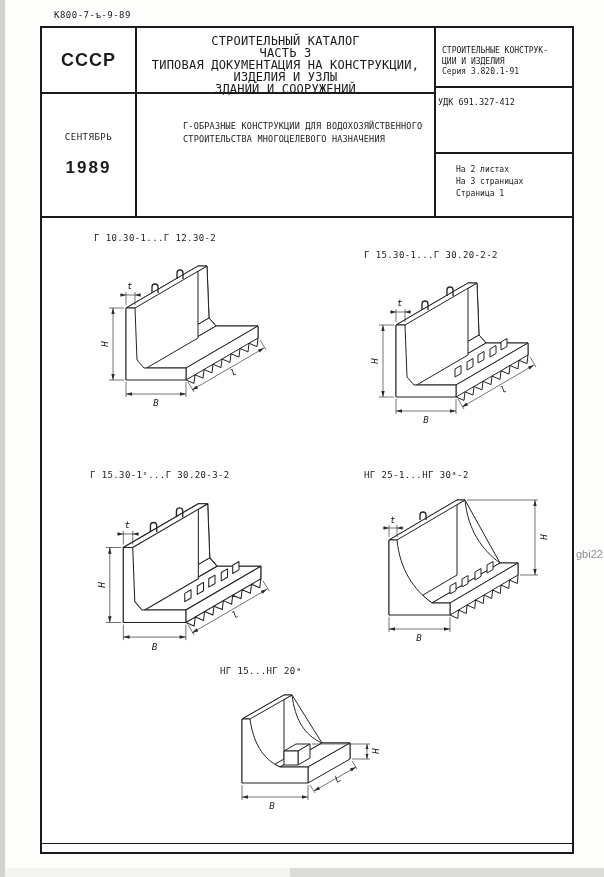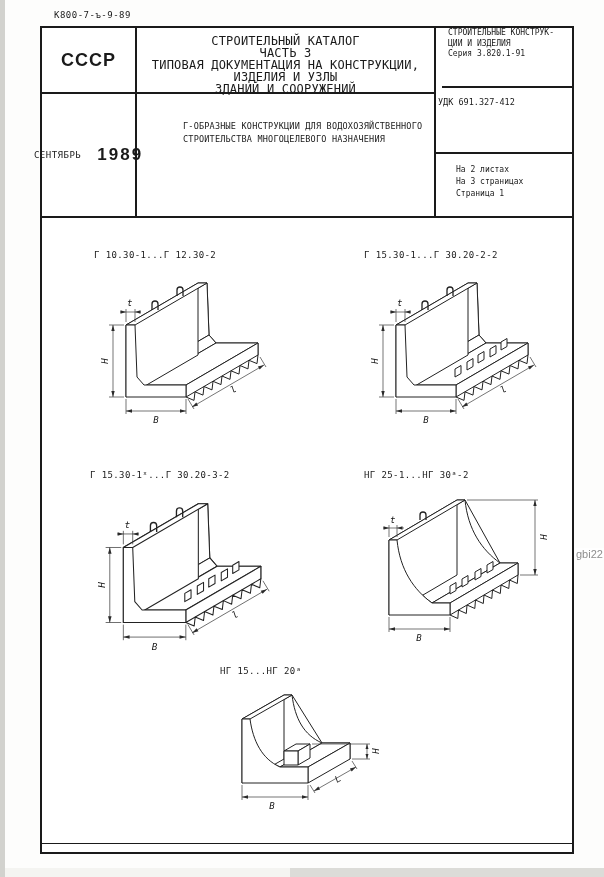--- a/index.html
+++ b/index.html
@@ -15,37 +15,37 @@
   .doc-code{position:absolute;left:54px;top:10px;font-size:9px;letter-spacing:0.5px;}
   .frame{
     position:absolute;left:40px;top:26px;width:534px;height:828px;
     border:2px solid #1a1a1a;background:#fff;box-sizing:border-box;
   }
   
   .header{display:flex;border-bottom:2px solid #1a1a1a;height:190px;box-sizing:border-box;}
   .col-left{width:95px;border-right:2px solid #1a1a1a;display:flex;flex-direction:column;box-sizing:border-box;}
   .cell-ussr,.cell-citp{height:66px;border-bottom:2px solid #1a1a1a;display:flex;align-items:center;justify-content:center;
     font-family:"Liberation Sans",sans-serif;font-weight:bold;font-size:18px;letter-spacing:1px;box-sizing:border-box;}
-  .cell-date{flex:1;display:flex;flex-direction:row;align-items:center;justify-content:center;gap:16px;}
+  .cell-date{flex:1;display:flex;flex-direction:column;align-items:center;justify-content:center;gap:16px;}
   .cell-date .month{font-size:9px;letter-spacing:0.5px;}
   .cell-date .year{font-family:"Liberation Sans",sans-serif;font-weight:bold;font-size:17px;letter-spacing:2px;}
   .col-mid{flex:1;display:flex;flex-direction:column;box-sizing:border-box;}
   .cell-catalog{height:66px;border-bottom:2px solid #1a1a1a;text-align:center;padding-top:7px;font-size:12px;line-height:12px;box-sizing:border-box;letter-spacing:0.2px;}
   .cell-subject{flex:1;padding:26px 8px 0 46px;font-size:8.5px;line-height:13px;letter-spacing:0.2px;}
   .cell-subject .note{margin-top:12px;}
   .col-right{width:138px;border-left:2px solid #1a1a1a;display:flex;flex-direction:column;box-sizing:border-box;font-size:8px;line-height:10.5px;}
-  .cell-series{height:60px;border-bottom:2px solid #1a1a1a;padding:0 5px 0 6px;box-sizing:border-box;margin-left:6px;}
+  .cell-series{height:60px;border-bottom:2px solid #1a1a1a;padding:18px 5px 0 6px;box-sizing:border-box;}
   .cell-udk{height:66px;border-bottom:2px solid #1a1a1a;padding:9px 5px 0 2px;box-sizing:border-box;font-size:8.5px;}
   .cell-sheets{flex:1;padding:10px 5px 0 20px;line-height:12px;}
   p{margin:0;}
   
   .figures{position:relative;height:636px;}
   .fig{position:absolute;}
   .fig-label{font-size:9px;letter-spacing:0.4px;margin:0 0 5px 0;white-space:pre;}
-  .fig1{left:52px;top:32px;}
+  .fig1{left:52px;top:15px;}
   .fig2{left:322px;top:32px;}
   .fig3{left:48px;top:252px;}
   .fig4{left:322px;top:252px;}
   .fig5{left:178px;top:448px;}
   
   .f{fill:#ffffff;stroke:#222222;stroke-width:1;stroke-linejoin:round;}
   .ln{fill:none;stroke:#3a3a3a;stroke-width:0.7;}
   .tz{fill:none;stroke:#222222;stroke-width:1;stroke-linejoin:round;}
   .hk{fill:none;stroke:#222222;stroke-width:1.3;}
   .ah{fill:#2a2a2a;stroke:none;}

